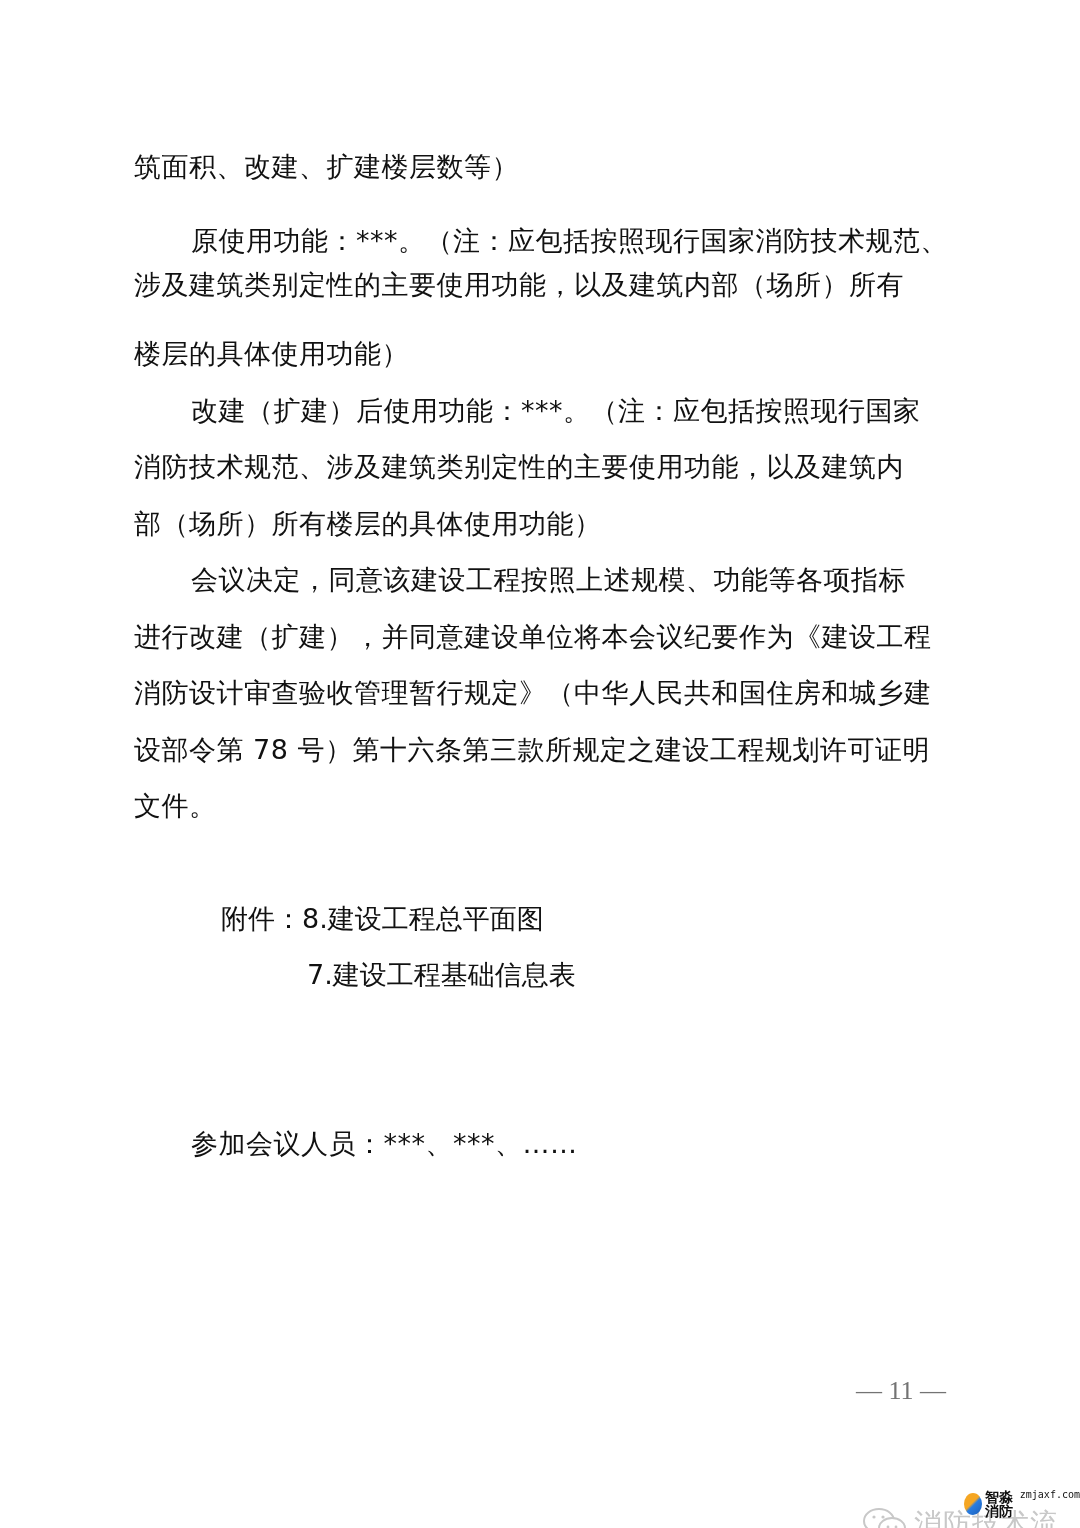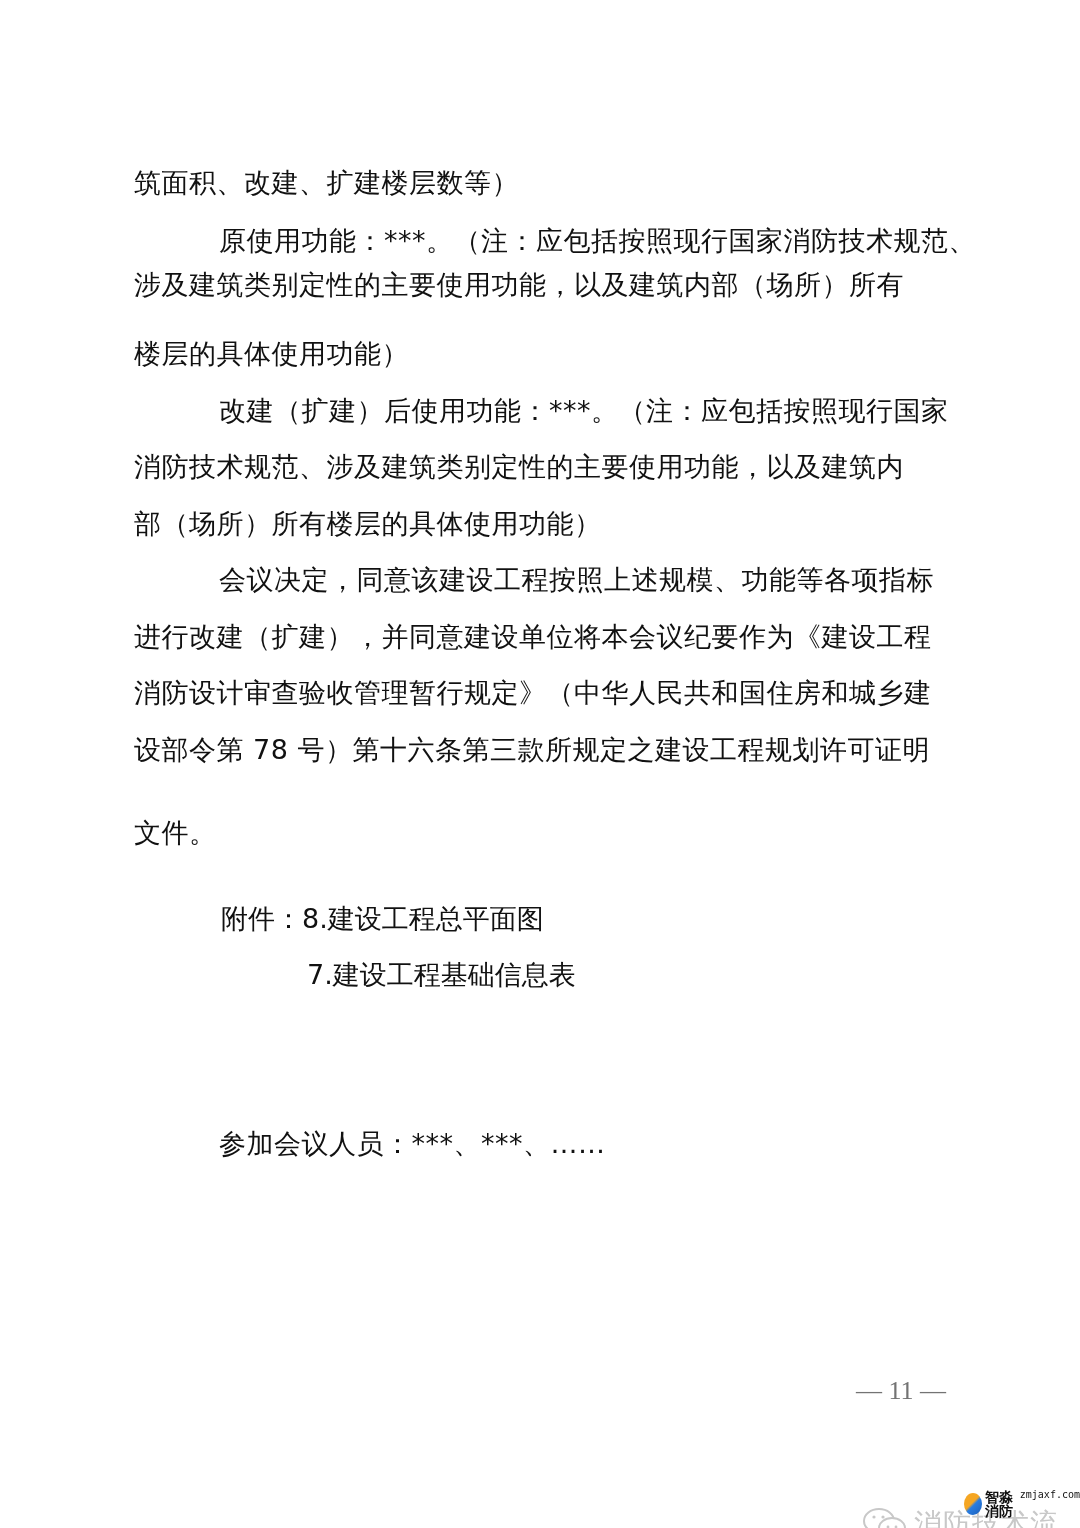--- a/index.html
+++ b/index.html
@@ -1,47 +1,47 @@
 <!DOCTYPE html>
 <html><head>
   <meta charset="utf-8">
   <style>
     html, body { margin: 0; padding: 0; background: #ffffff; }
     body { width: 1080px; height: 1528px; position: relative; overflow: hidden;
       font-family: "DejaVu Sans", "Liberation Sans", sans-serif; color: #111; }
     .line { position: absolute; left: 134px; font-size: 27px; line-height: 34px; white-space: nowrap; letter-spacing: 0.5px; }
-    .indent { left: 191px; margin-left: 28px; }
+    .indent { left: 191px; }
     .attach1 { position: absolute; left: 221px; font-size: 27px; line-height: 34px; white-space: nowrap; }
     .attach2 { position: absolute; left: 307px; font-size: 27px; line-height: 34px; white-space: nowrap; }
     .pagenum { position: absolute; left: 856px; top: 1376px; font-family: "Liberation Serif", "DejaVu Serif", serif; font-size: 26px; color: #737373; white-space: nowrap; }
     .watermark { position: absolute; left: 862px; top: 1505px; display: flex; align-items: center; gap: 6px; }
     .wm-text { font-size: 28px; color: #c8c8c8; white-space: nowrap; letter-spacing: 1px; }
     .wechat { width: 46px; height: 34px; position: relative; }
     .logo { position: absolute; left: 964px; top: 1490px; display: flex; align-items: center; gap: 3px; }
     .logo-mark { width: 22px; height: 22px; border-radius: 50%; background: linear-gradient(135deg,#f5a623 0%,#f5a623 45%,#2a7de1 55%,#1b5fb8 100%); }
     .logo-text { display: flex; line-height: 1; }
     .logo-cn { font-size: 14px; font-weight: bold; color: #111; }
     .logo-en { font-family: "DejaVu Sans Mono", monospace; font-size: 10px; color: #111; font-weight: normal; }
   </style>
 </head>
 <body>
 
 <div>
-  <div class="line" style="top:166px">筑面积、改建、扩建楼层数等）</div>
+  <div class="line" style="top:150px">筑面积、改建、扩建楼层数等）</div>
   <div class="line indent" style="top:224px">原使用功能：***。（注：应包括按照现行国家消防技术规范、</div>
   <div class="line" style="top:268px">涉及建筑类别定性的主要使用功能，以及建筑内部（场所）所有</div>
   <div class="line" style="top:337px">楼层的具体使用功能）</div>
   <div class="line indent" style="top:394px">改建（扩建）后使用功能：***。（注：应包括按照现行国家</div>
   <div class="line" style="top:450px">消防技术规范、涉及建筑类别定性的主要使用功能，以及建筑内</div>
   <div class="line" style="top:507px">部（场所）所有楼层的具体使用功能）</div>
   <div class="line indent" style="top:563px">会议决定，同意该建设工程按照上述规模、功能等各项指标</div>
   <div class="line" style="top:620px">进行改建（扩建），并同意建设单位将本会议纪要作为《建设工程</div>
   <div class="line" style="top:676px">消防设计审查验收管理暂行规定》（中华人民共和国住房和城乡建</div>
   <div class="line" style="top:733px">设部令第 78 号）第十六条第三款所规定之建设工程规划许可证明</div>
-  <div class="line" style="top:816px">文件。</div>
+  <div class="line" style="top:789px">文件。</div>
 
   <div class="attach1" style="top:902px">
     <span>附件：</span><span>8.建设工程总平面图</span>
   </div>
   <div class="attach2" style="top:958px">7.建设工程基础信息表</div>
 
   <div class="line indent" style="top:1127px">参加会议人员：***、***、……</div>
 
   <div class="pagenum">— 11 —</div>
 

